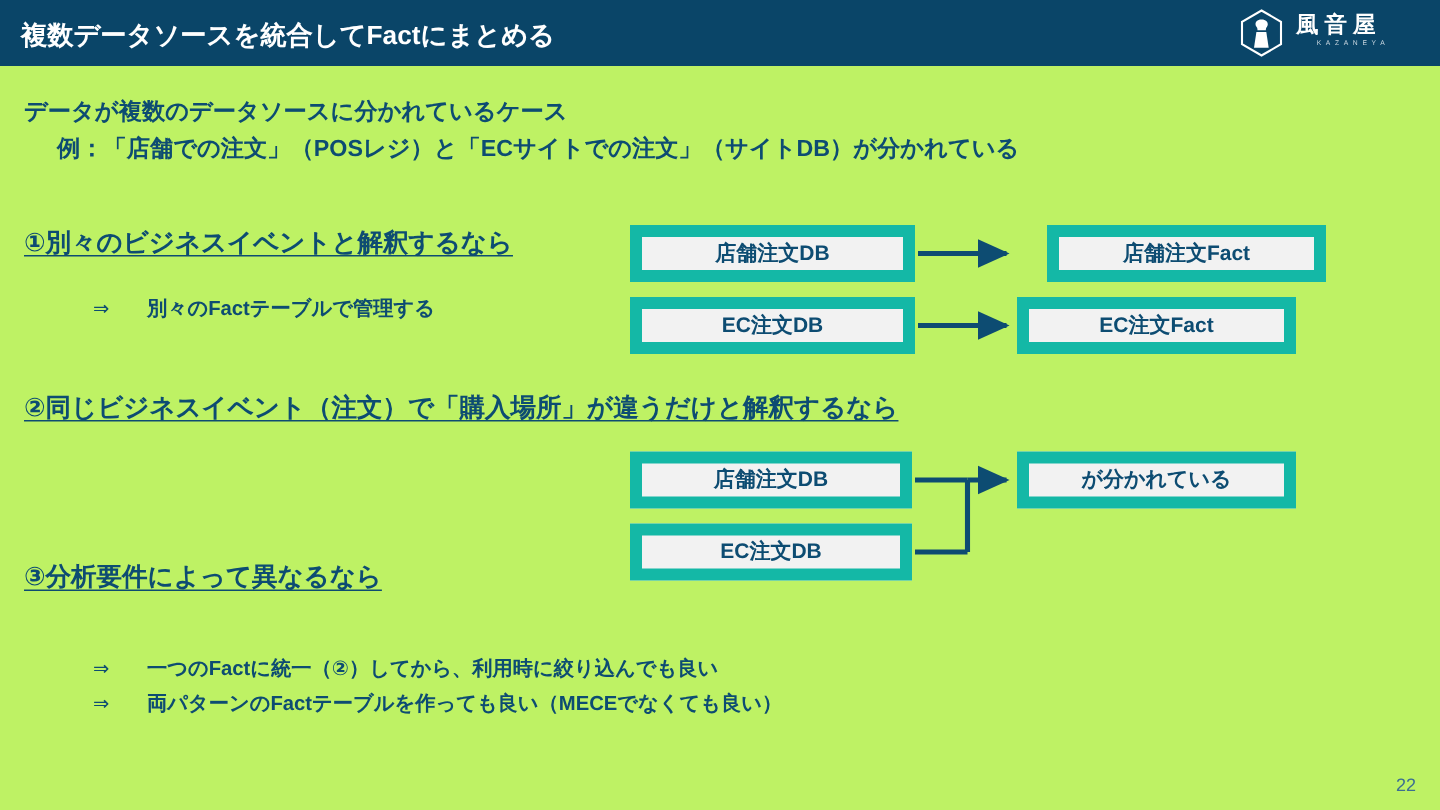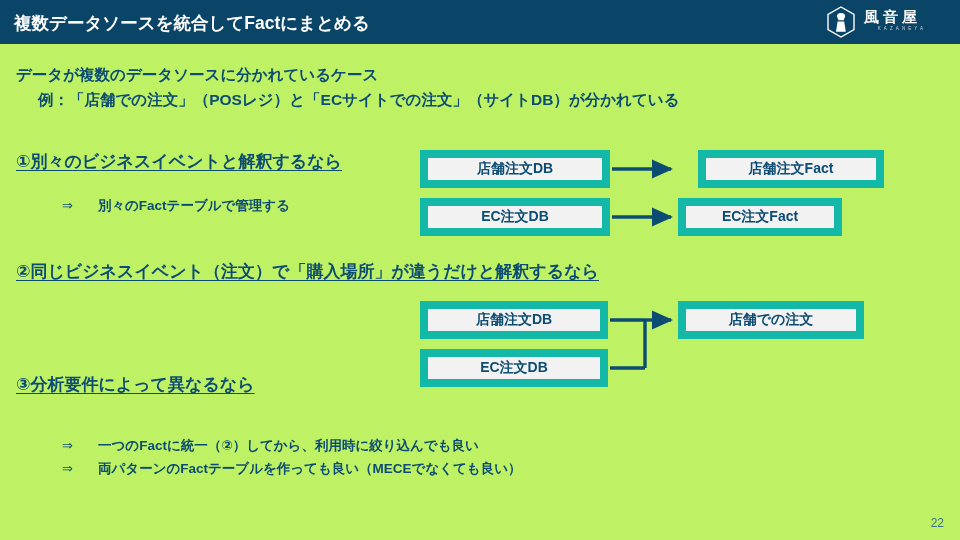--- a/index.html
+++ b/index.html
@@ -138,21 +138,21 @@
     justify-content: center;
     font-size: 14px;
     font-weight: bold;
     color: #0d4c72;
     white-space: nowrap;
   }
   
   .d1-src-a { left: 420px; top: 150px;  width: 190px; height: 38px; }
   .d1-src-b { left: 420px; top: 198px;  width: 190px; height: 38px; }
   .d1-dst-a { left: 678px; top: 150px;  width: 186px; height: 38px; margin-left: 20px; }
-  .d1-dst-b { left: 678px; top: 198px;  width: 164px; height: 38px; }
+  .d1-dst-b { left: 678px; top: 198px;  width: 186px; height: 38px; }
   
   .d2-src-a { left: 420px; top: 301px;  width: 188px; height: 38px; }
   .d2-src-b { left: 420px; top: 349px;  width: 188px; height: 38px; }
   .d2-dst   { left: 678px; top: 301px;  width: 186px; height: 38px; }
 
   .connector {
     position: absolute;
     left: 0;
     top: 0;
     width: 960px;
@@ -202,21 +202,21 @@
 
   <div class="box d1-src-a">店舗注文DB</div>
   <div class="box d1-src-b">EC注文DB</div>
   <div class="box d1-dst-a">店舗注文Fact</div>
   <div class="box d1-dst-b">EC注文Fact</div>
 
   <div class="section-head sec2">②同じビジネスイベント（注文）で「購入場所」が違うだけと解釈するなら</div>
 
   <div class="box d2-src-a">店舗注文DB</div>
   <div class="box d2-src-b">EC注文DB</div>
-  <div class="box d2-dst">店舗での注文</div>
+  <div class="box d2-dst">が分かれている</div>
 
   <div class="section-head sec3">③分析要件によって異なるなら</div>
   <div class="bullet b4">
     <span class="arrow">⇒</span><span>一つのFactに統一（②）してから、利用時に絞り込んでも良い</span>
   </div>
   <div class="bullet b5">
     <span class="arrow">⇒</span><span>両パターンのFactテーブルを作っても良い（MECEでなくても良い）</span>
   </div>
 
   <svg class="connector" aria-hidden="true">

